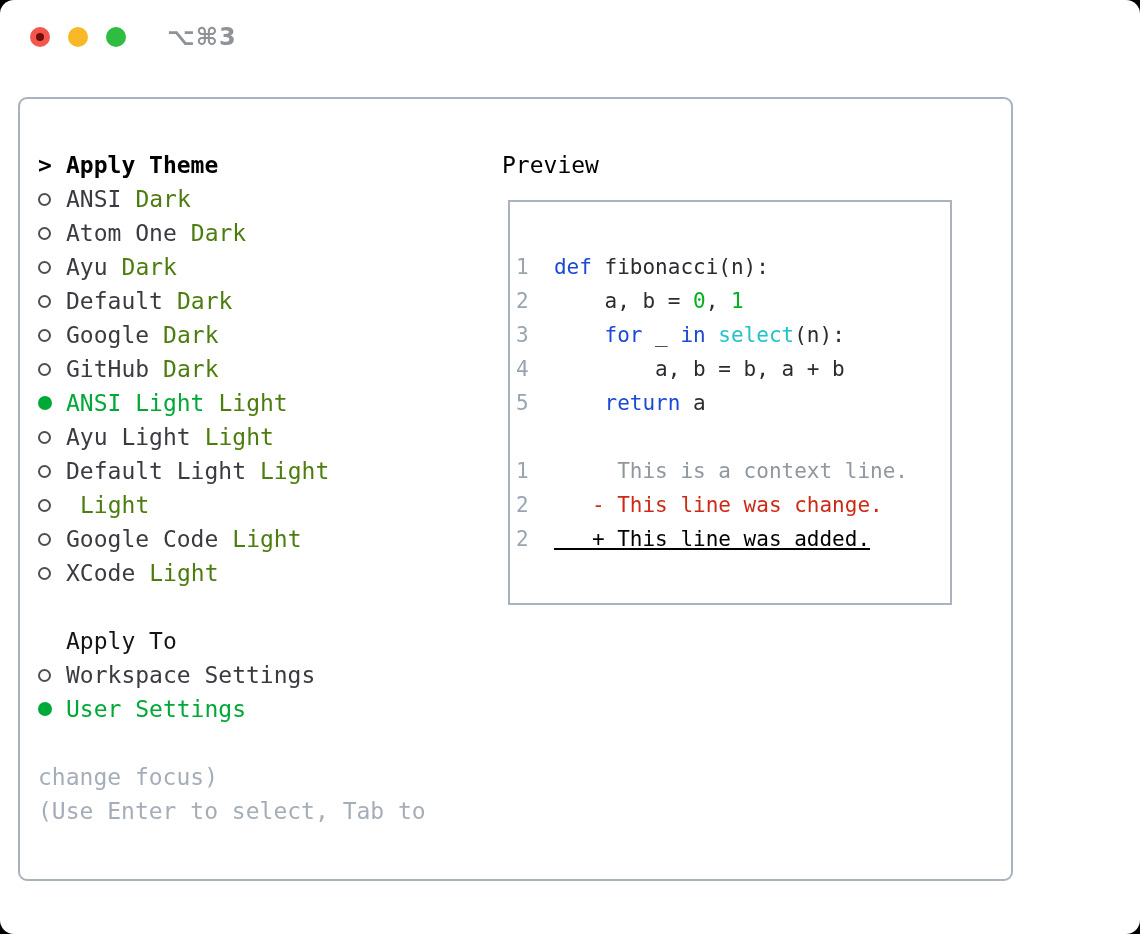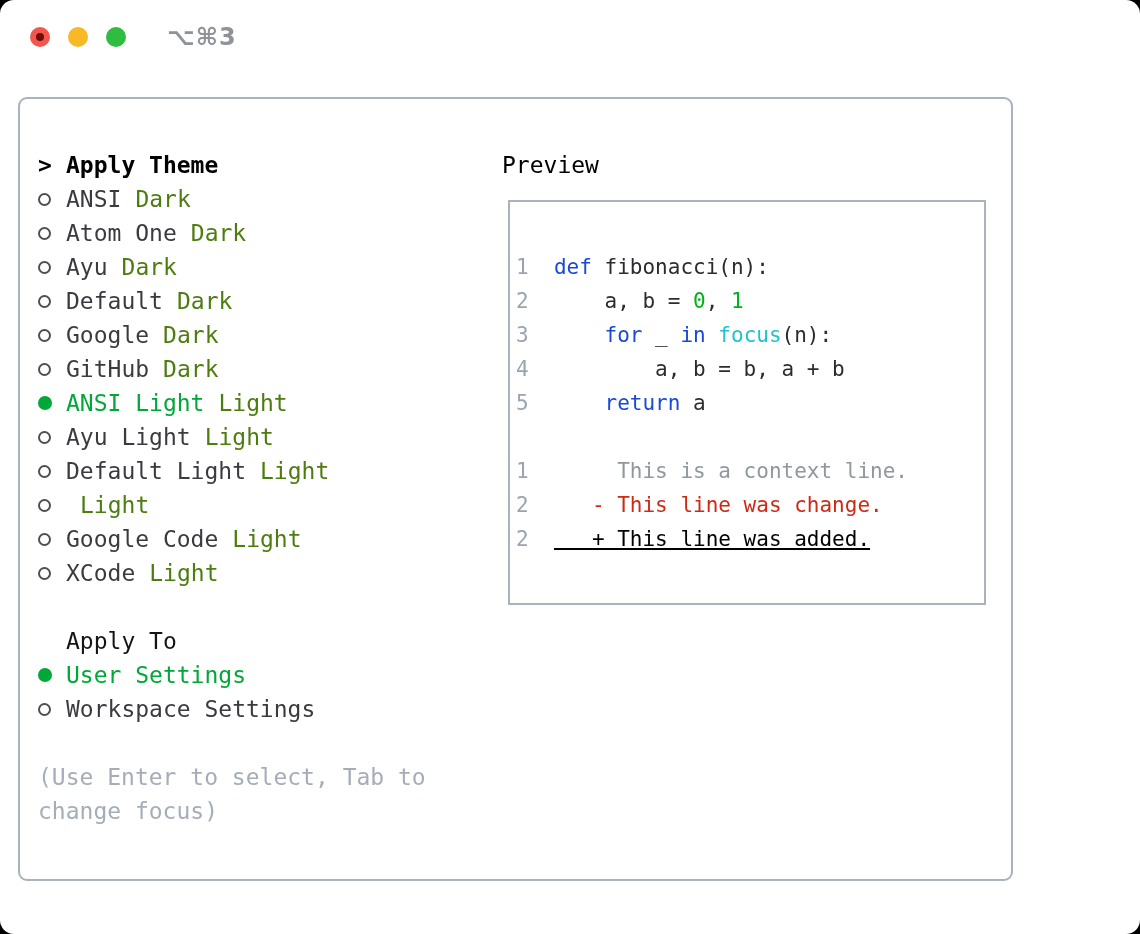--- a/index.html
+++ b/index.html
@@ -35,21 +35,21 @@
   .row.section{color:#131417;}
   .prefix{font-weight:bold;color:#000;font-size:23px;}
   .row.selected .name{color:#00a838;}
   .variant{color:#4d7c0f;margin-left:14px;}
   
   .preview-title{
     position:absolute;left:482px;top:49px;height:34px;line-height:34px;
     font-size:23px;font-weight:normal;color:#000;
   }
   .preview-box{
-    position:absolute;left:488px;top:101px;width:478px;height:405px;
+    position:absolute;left:488px;top:101px;width:444px;height:405px;
     border:2px solid #a9b2bd;box-sizing:border-box;background:#fff;
   }
   .code{padding:48px 0 0 6px;}
   .code-row{height:34px;line-height:34px;white-space:pre;font-size:21px;color:#2b2c31;}
   .ln{color:#9aa4b0;}
   .tk-kw{color:#1a49d6;}
   .tk-bi{color:#20c3cb;}
   .tk-num{color:#00b31c;}
   .tk-pl{color:#2b2c31;}
   .tk-ctx{color:#8f979f;}
@@ -136,43 +136,43 @@
     <span class="variant">Light</span>
   </div>
       </div>
 
     <div class="apply-block">
       <div class="row section">
         <span class="marker"></span>
         <span class="name">Apply To</span>
       </div>
 
-    <div class="row selected">
+    <div class="row">
+    <span class="marker"><span class="radio"></span></span>
+    <span class="name">Workspace Settings</span>
+    
+  </div>
+        <div class="row selected">
     <span class="marker"><span class="radio sel"></span></span>
     <span class="name">User Settings</span>
-    
-  </div>
-        <div class="row">
-    <span class="marker"><span class="radio"></span></span>
-    <span class="name">Workspace Settings</span>
     
   </div>
       </div>
 
     <div class="help-block">
+      <div>change focus)</div>
       <div>(Use Enter to select, Tab to</div>
-      <div>change focus)</div>
     </div>
 
     <div class="preview-title">Preview</div>
     <div class="preview-box">
       <div class="code">
           <div class="code-row"><span class="ln">1</span>  <span class="tk-kw">def</span><span class="tk-pl"> fibonacci(n):</span></div>
           <div class="code-row"><span class="ln">2</span>  <span class="tk-pl">    a, b = </span><span class="tk-num">0</span><span class="tk-pl">, </span><span class="tk-num">1</span></div>
-          <div class="code-row"><span class="ln">3</span>  <span class="tk-pl">    </span><span class="tk-kw">for</span><span class="tk-pl"> _ </span><span class="tk-kw">in</span><span class="tk-pl"> </span><span class="tk-bi">focus</span><span class="tk-pl">(n):</span></div>
+          <div class="code-row"><span class="ln">3</span>  <span class="tk-pl">    </span><span class="tk-kw">for</span><span class="tk-pl"> _ </span><span class="tk-kw">in</span><span class="tk-pl"> </span><span class="tk-bi">select</span><span class="tk-pl">(n):</span></div>
           <div class="code-row"><span class="ln">4</span>  <span class="tk-pl">        a, b = b, a + b</span></div>
           <div class="code-row"><span class="ln">5</span>  <span class="tk-pl">    </span><span class="tk-kw">return</span><span class="tk-pl"> a</span></div>
           <div class="code-row"><span class="ln"></span></div>
           <div class="code-row"><span class="ln">1</span>  <span class="tk-ctx">     This is a context line.</span></div>
           <div class="code-row"><span class="ln">2</span>  <span class="tk-del">   - This line was change.</span></div>
           <div class="code-row"><span class="ln">2</span>  <span class="tk-add">   + This line was added.</span></div>
         </div>
     </div>
 
   </div>

